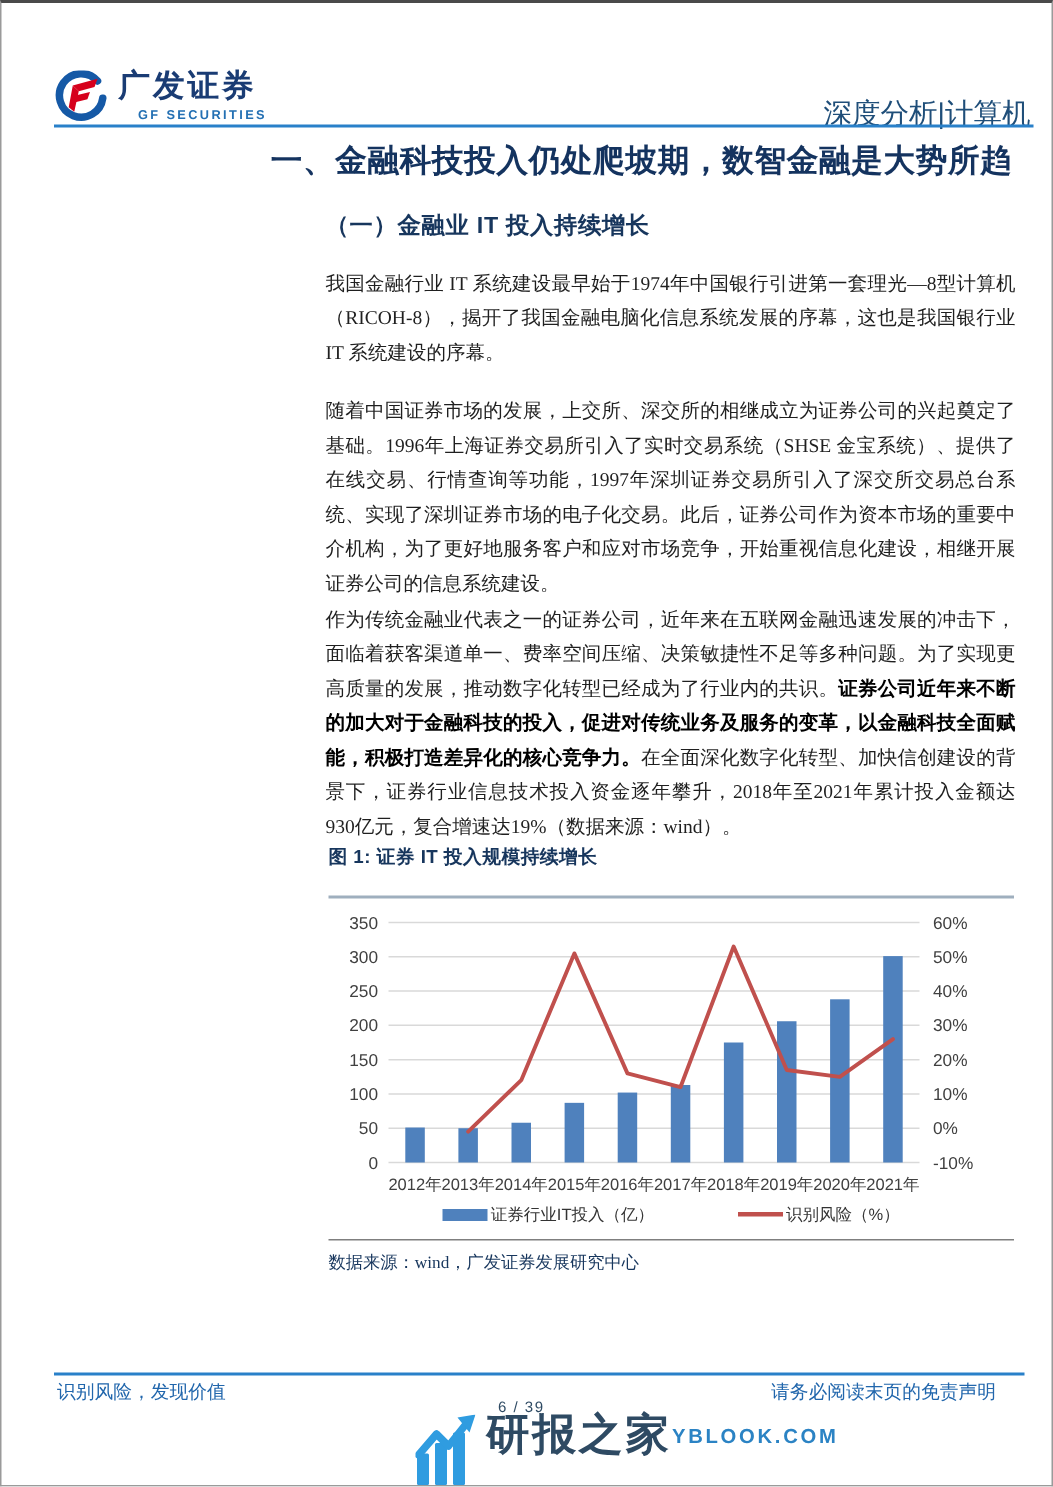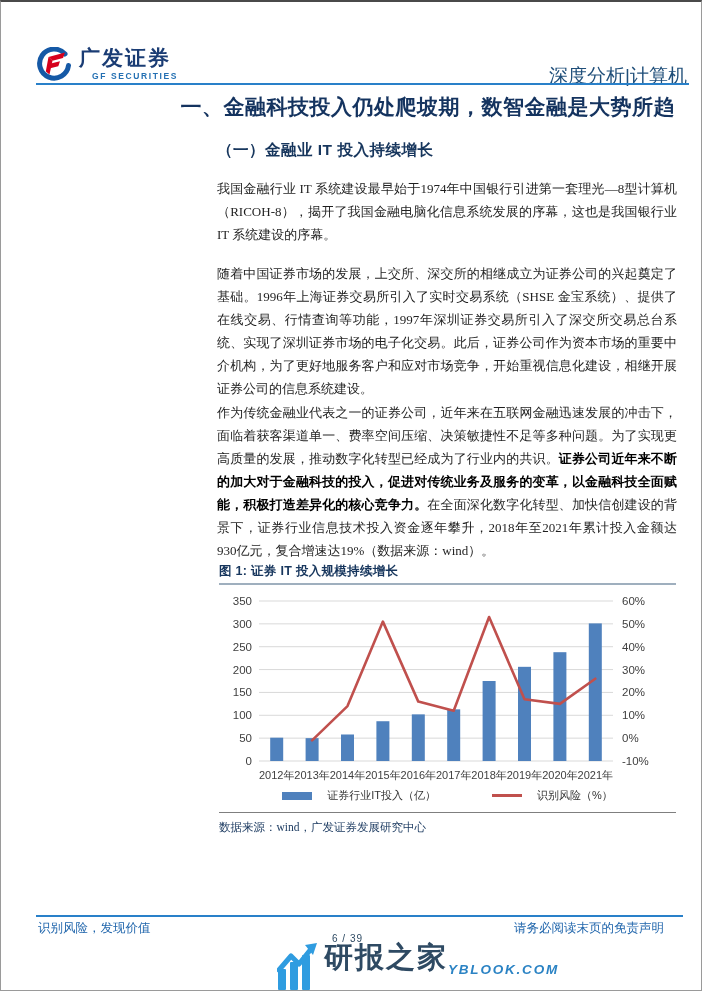--- a/index.html
+++ b/index.html
@@ -23,37 +23,37 @@
   
   .para{
     position:absolute; left:216px; width:460px;
     font-family:"Liberation Serif","DejaVu Serif",serif;
     font-size:13px; line-height:23px; color:#1f1f1f; text-align:justify;
   }
   .para b{color:#000;}
   .p1{top:162px;} .p2{top:247px;} .p3{top:386px;}
   
   .figure{position:absolute; left:218px; top:561px; width:457px;}
-  .fig-title{font-size:12.5px; font-weight:bold; color:#17365d; padding-bottom:3px; border-bottom:2px solid #9fafbe; letter-spacing:0.3px;}
+  .fig-title{font-size:12.5px; font-weight:bold; color:#17365d; padding-bottom:17px; border-bottom:2px solid #9fafbe; letter-spacing:0.3px;}
   .fig-chart{margin-top:4px; display:block;}
   .fig-chart text{font-family:"Liberation Sans","DejaVu Sans",sans-serif; fill:#404040;}
   .legend{display:flex; justify-content:center; align-items:center; gap:56px; margin-top:0; font-size:11px; color:#333;}
-  .legend-item{display:flex; align-items:center; gap:15px;}
+  .legend-item{display:flex; align-items:center; gap:2px;}
   .sw-bar{width:30px; height:8px; background:#4f81bd;}
   .sw-line{width:30px; height:3px; background:#c0504d;}
   .src-rule{margin-top:9px; border-top:1px solid #7f7f7f;}
   .fig-source{margin-top:7px; font-size:11.5px; color:#17365d; font-family:"Liberation Serif","DejaVu Serif",serif;}
   
   .ftr-rule{position:absolute; left:35px; top:913px; width:647px; height:2px; background:#2980c9;}
   .ftr-row{position:absolute; left:37px; top:918px; width:626px; display:flex; justify-content:space-between; font-size:12.5px; color:#2166ac;}
   .pageno{position:absolute; left:331px; top:931px; font-size:10px; color:#2e4a63; letter-spacing:1px;}
   .watermark{position:absolute; left:276px; top:941px; display:flex; align-items:flex-start; gap:7px;}
   .wm-text{display:flex; flex-direction:row; line-height:1;}
   .wm-cn{font-size:29px; font-weight:bold; color:#2e4a63; letter-spacing:2px;}
-  .wm-en{font-size:13.5px; font-weight:bold; color:#2b83c4; letter-spacing:1.8px; margin-top:20px;font-style:italic;}
+  .wm-en{font-size:13.5px; font-weight:bold; color:#2b83c4; letter-spacing:1.8px; margin-top:8px;}
 </style>
 </head>
 <body>
 
 <div class="page">
 
   <div class="logo">
     <svg width="36" height="36" viewBox="0 0 36 36">
       <path d="M29 7 A14.5 14.5 0 1 0 32.5 18.5" fill="none" stroke="#1559a6" stroke-width="5" stroke-linecap="round"></path>
       <path d="M12.5 10 L29 5.5 L27 11 L16.5 13.8 Z" fill="#d6001c"></path>

